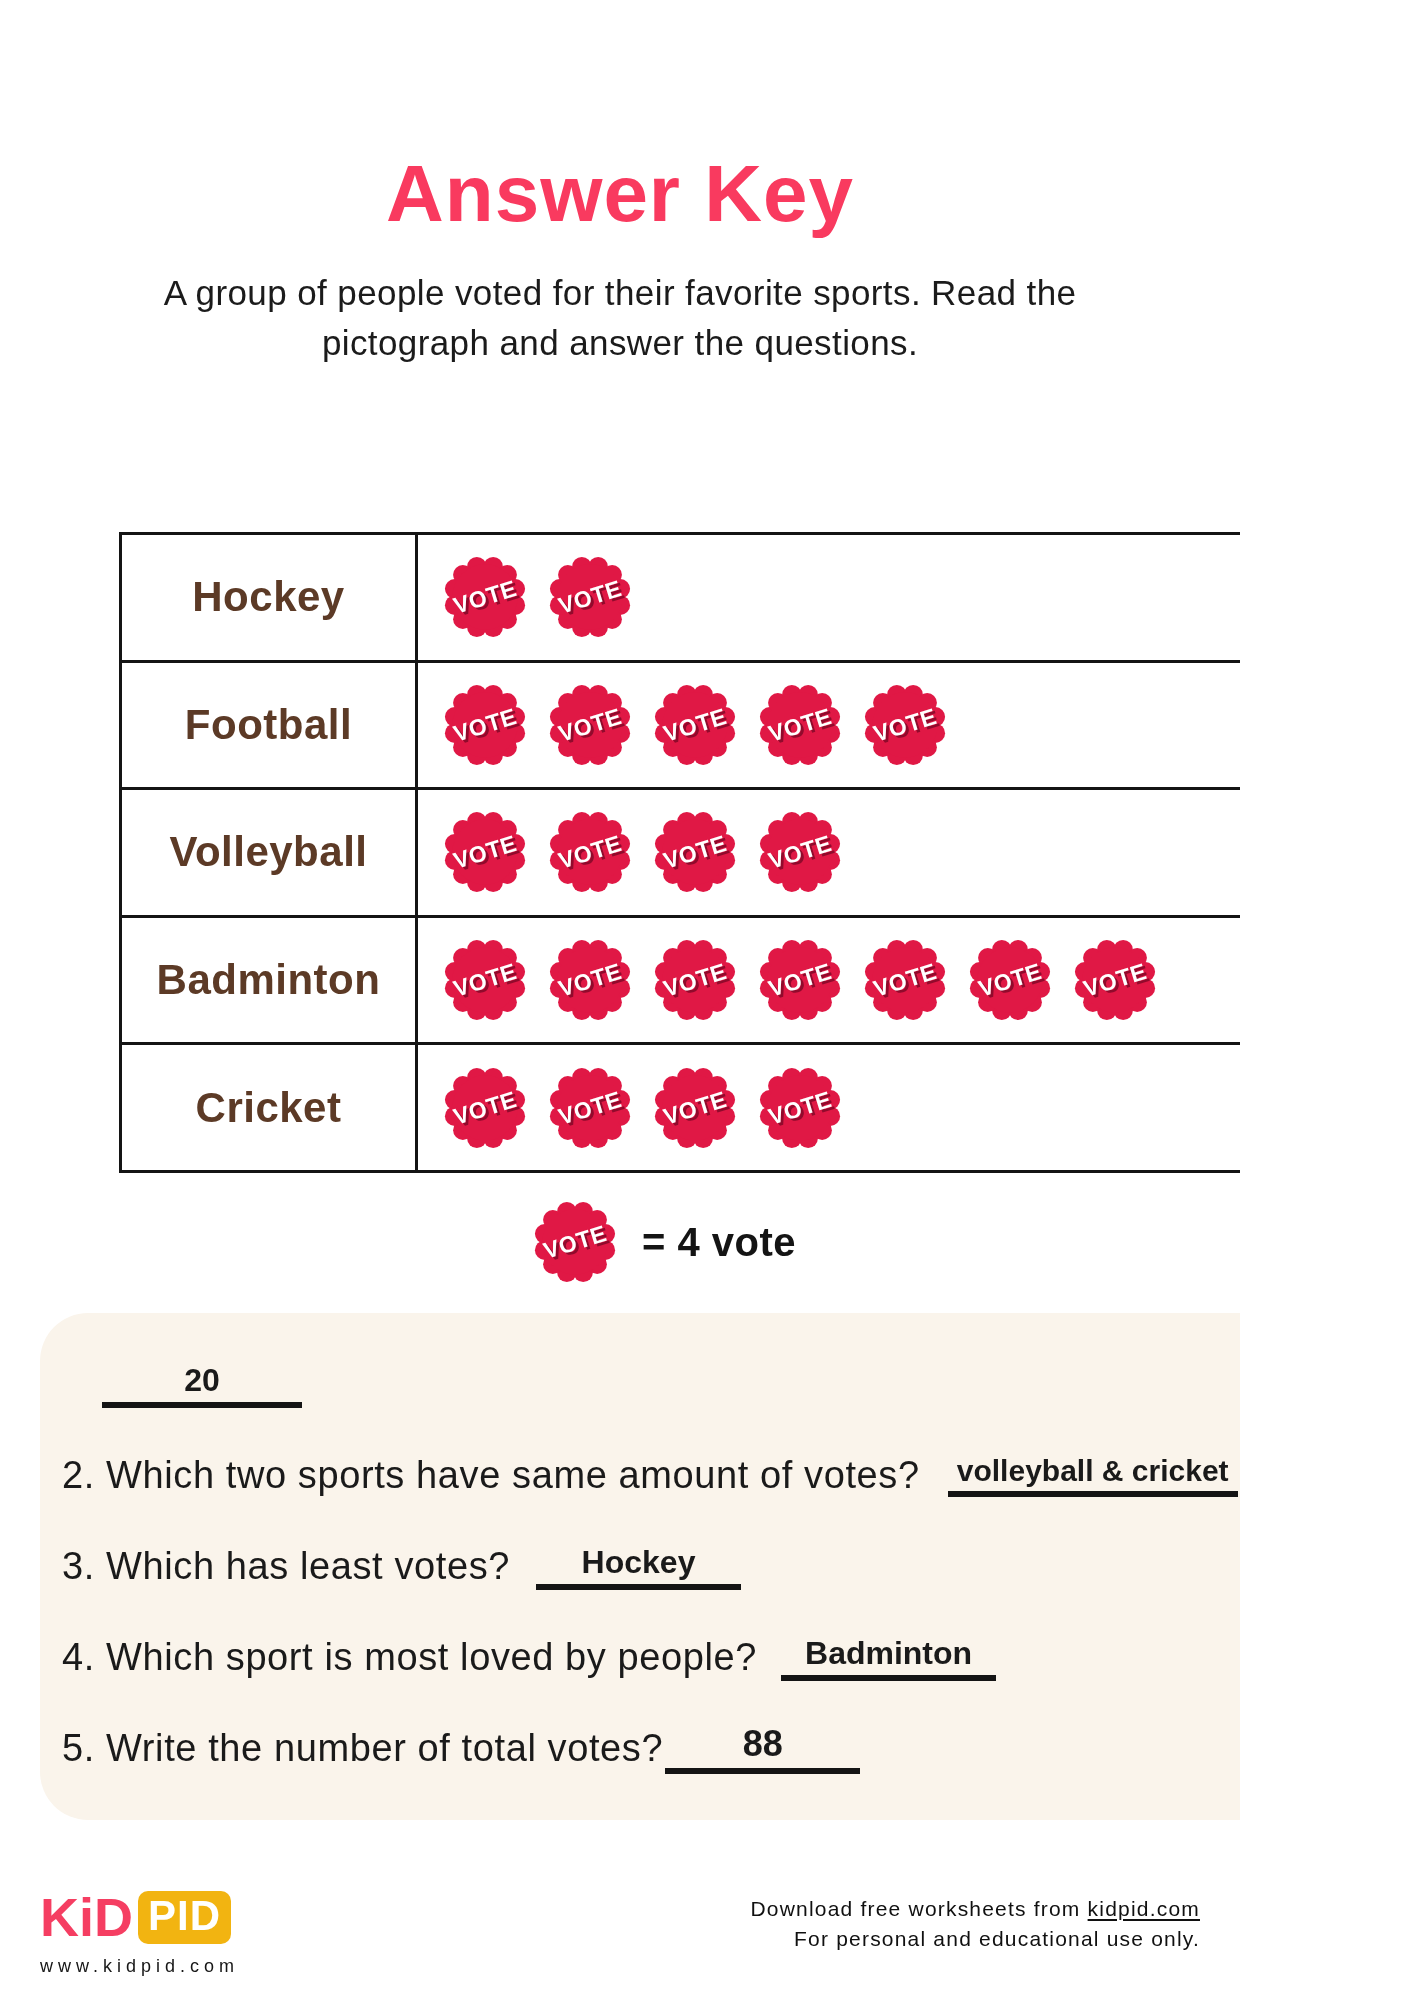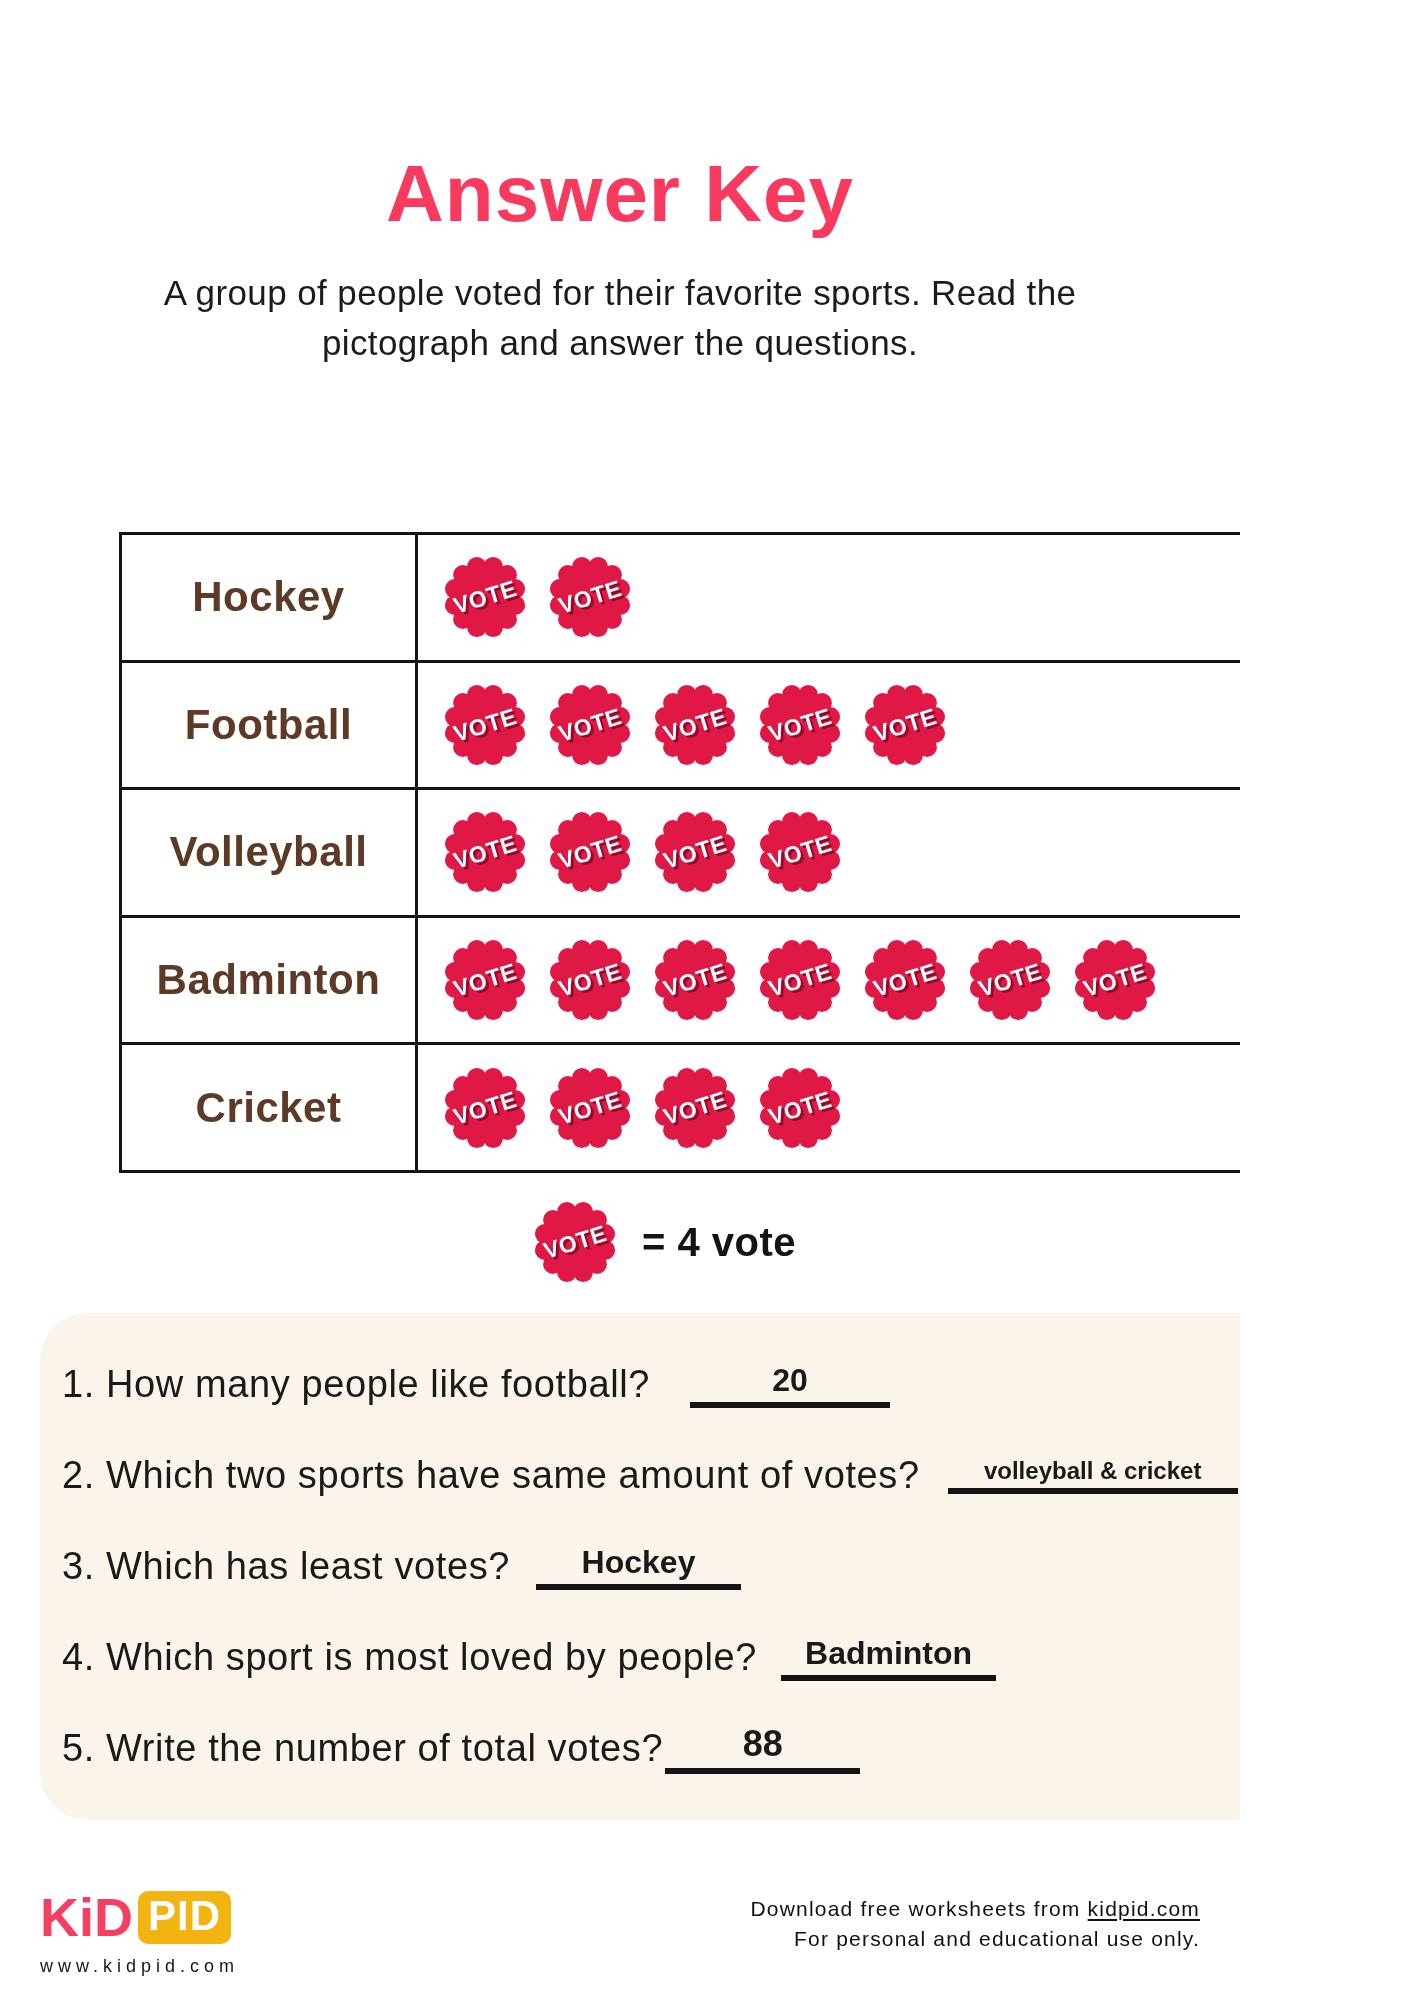--- a/index.html
+++ b/index.html
@@ -554,26 +554,25 @@
         <circle cx="50" cy="50" r="38"></circle>
       </g>
     </svg>
     <span class="badge-label">VOTE</span>
   </span>
     <span class="legend-text">= 4 vote</span>
   </div>
 
   <div class="qbox">
       <div class="qrow">
-    <span class="qtext">1. How many people like football?</span>
     <span class="answer" style="margin-left: 40px; min-width: 200px; font-size: 32px;">20</span>
   </div>
       <div class="qrow">
     <span class="qtext">2. Which two sports have same amount of votes?</span>
-    <span class="answer" style="margin-left: 28px; min-width: 290px; font-size: 24px;">volleyball &amp; cricket</span>
+    <span class="answer" style="margin-left: 28px; min-width: 290px; font-size: 30px;">volleyball &amp; cricket</span>
   </div>
       <div class="qrow">
     <span class="qtext">3. Which has least votes?</span>
     <span class="answer" style="margin-left: 26px; min-width: 205px; font-size: 32px;">Hockey</span>
   </div>
       <div class="qrow">
     <span class="qtext">4. Which sport is most loved by people?</span>
     <span class="answer" style="margin-left: 24px; min-width: 215px; font-size: 32px;">Badminton</span>
   </div>
       <div class="qrow">

